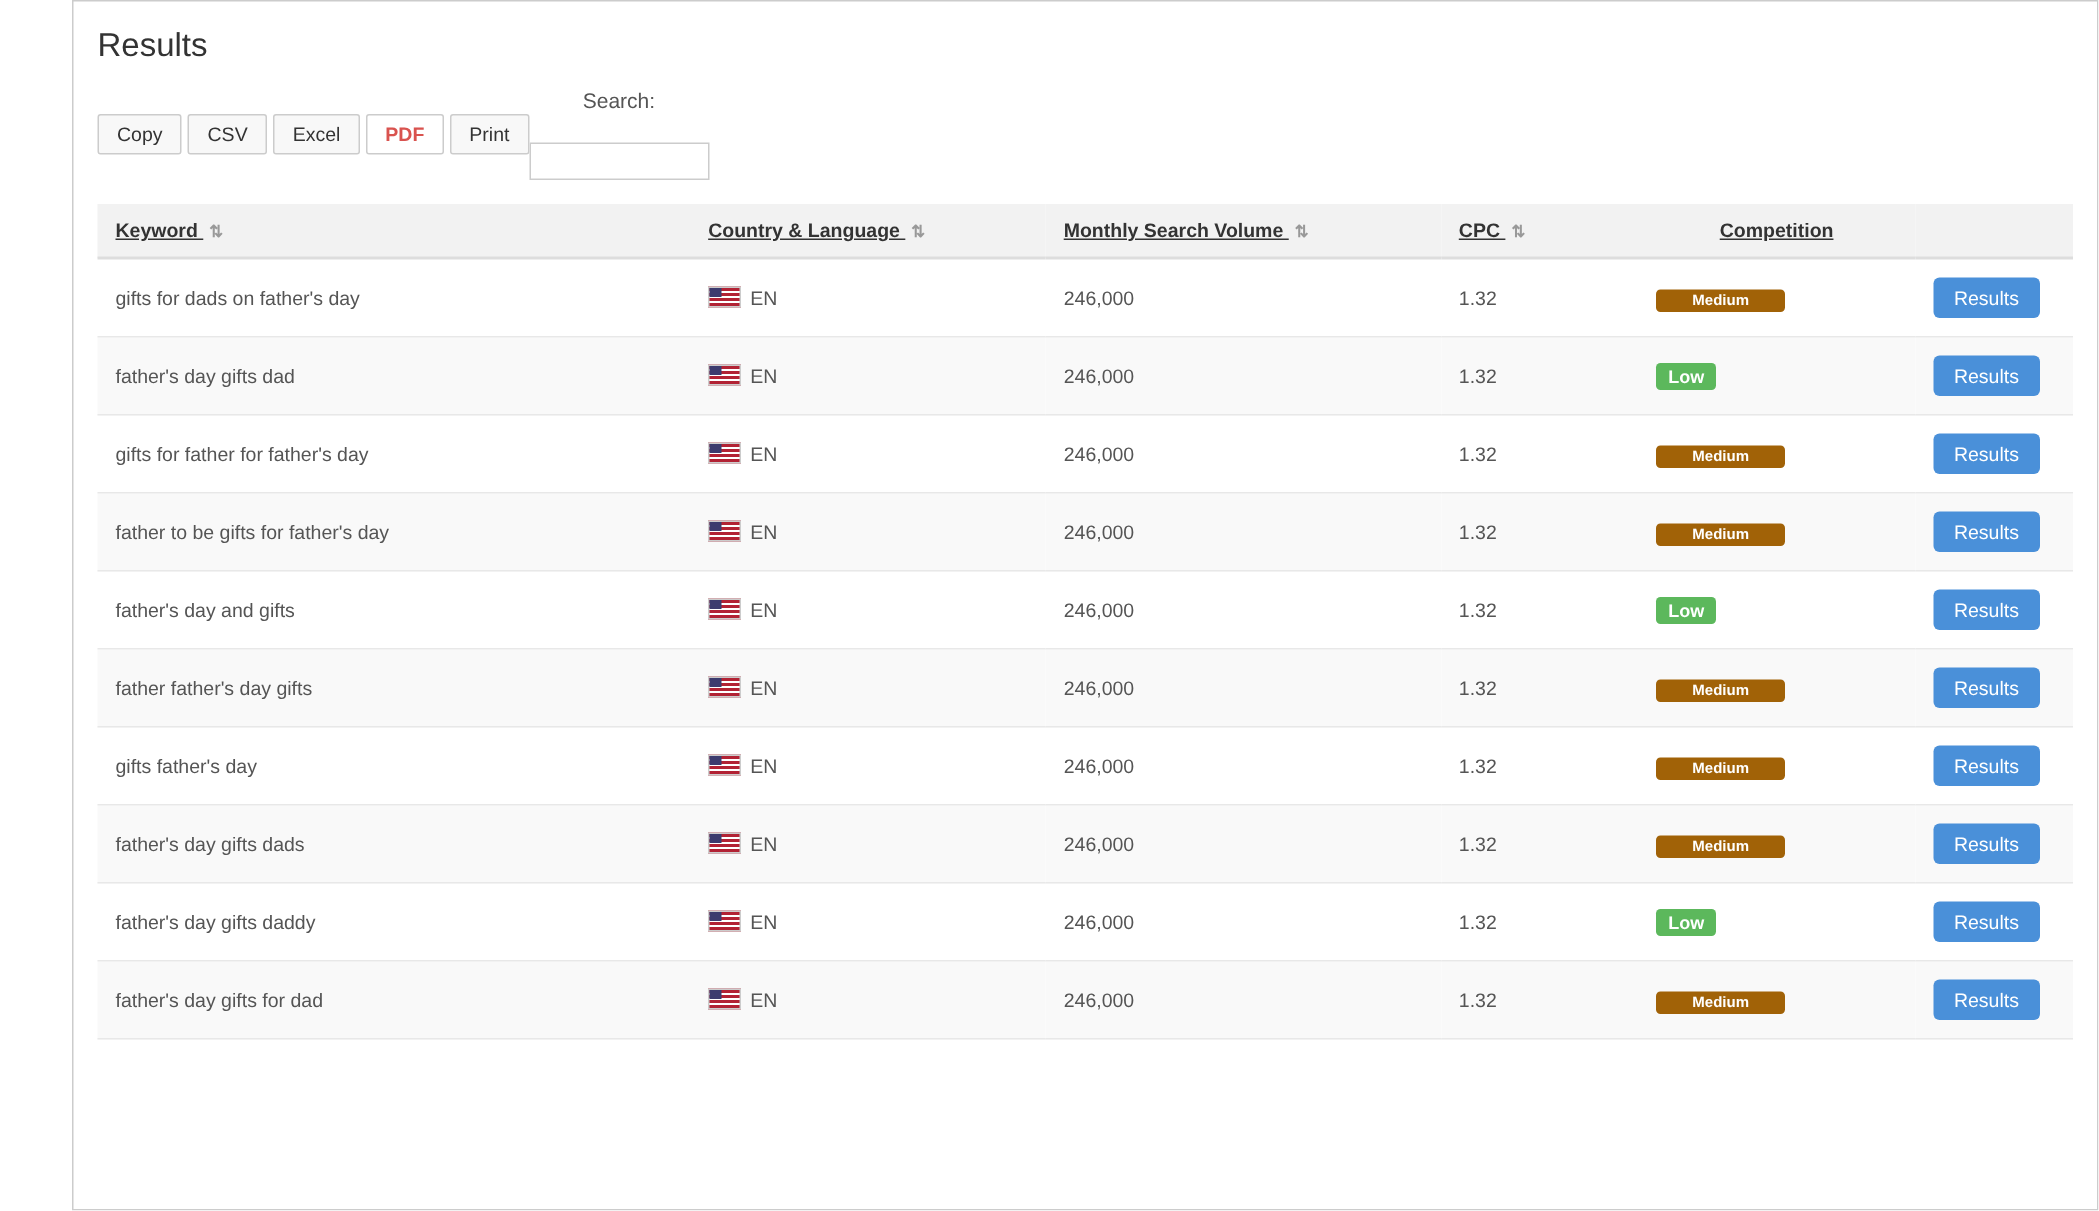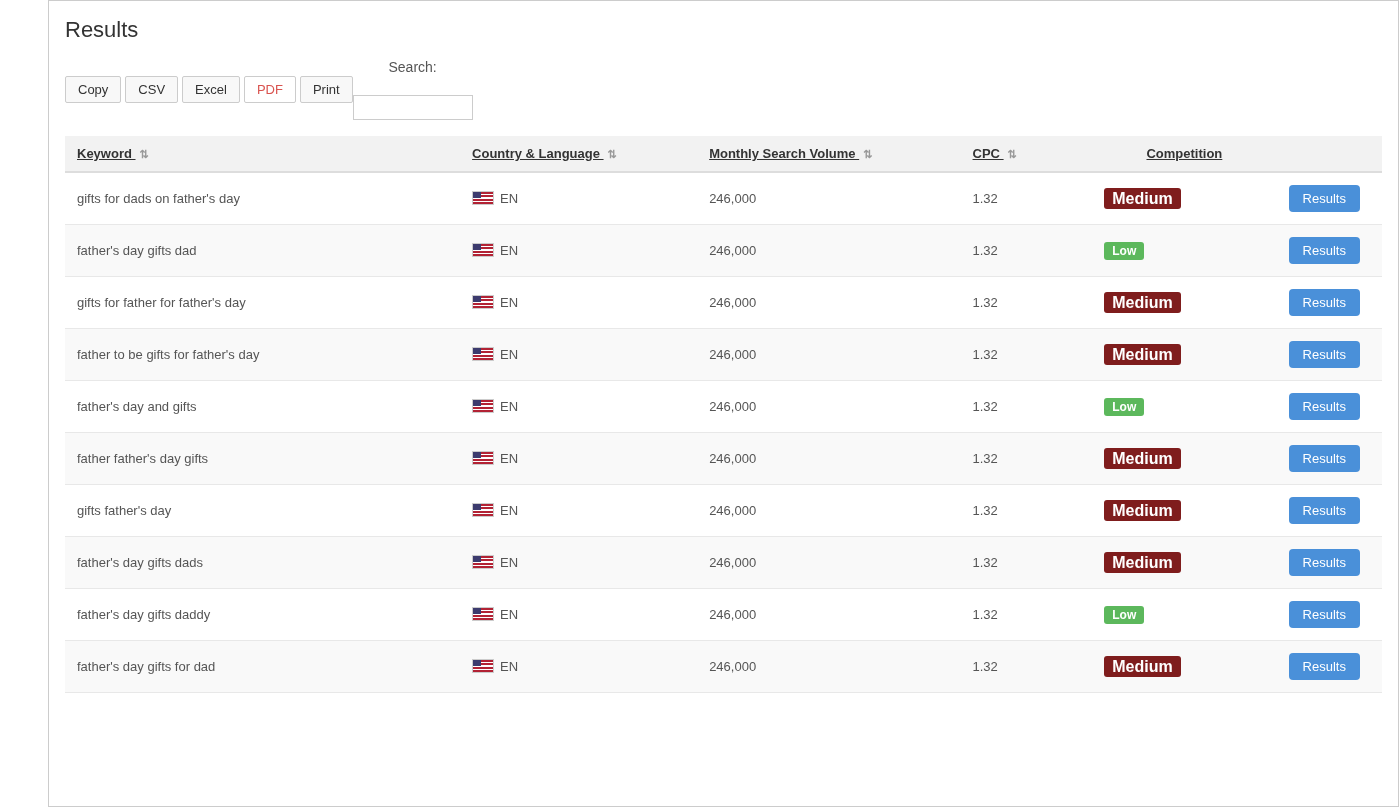--- a/index.html
+++ b/index.html
@@ -47,21 +47,21 @@
       color: #333;
     }
     .btn-pdf {
       padding: 5px 12px;
       border: 1px solid #ccc;
       background: #fff;
       cursor: pointer;
       font-size: 13px;
       border-radius: 2px;
       color: #d9534f;
-      font-weight: normal;
+      font-weight: bold;
     }
     .search-label { color: #555; font-size: 14px; }
     .search-input {
       border: 1px solid #ccc;
       padding: 4px 6px;
       font-size: 13px;
       width: 120px;
       outline: none;
     }
     table {
@@ -123,25 +123,25 @@
     }
     .flag-icon::before {
       content: '';
       position: absolute;
       top: 0; left: 0;
       width: 40%;
       height: 53%;
       background: #3C3B6E;
     }
     .badge-medium {
-      background: #7f1d1d;
+      background: #a16207;
       color: #fff;
-      padding: 2px 8px;
+      padding: 2px 24px;
       border-radius: 3px;
-      font-size: 16px;
+      font-size: 10px;
       font-weight: bold;
     }
     .badge-low {
       background: #5cb85c;
       color: #fff;
       padding: 2px 8px;
       border-radius: 3px;
       font-size: 12px;
       font-weight: bold;
     }

